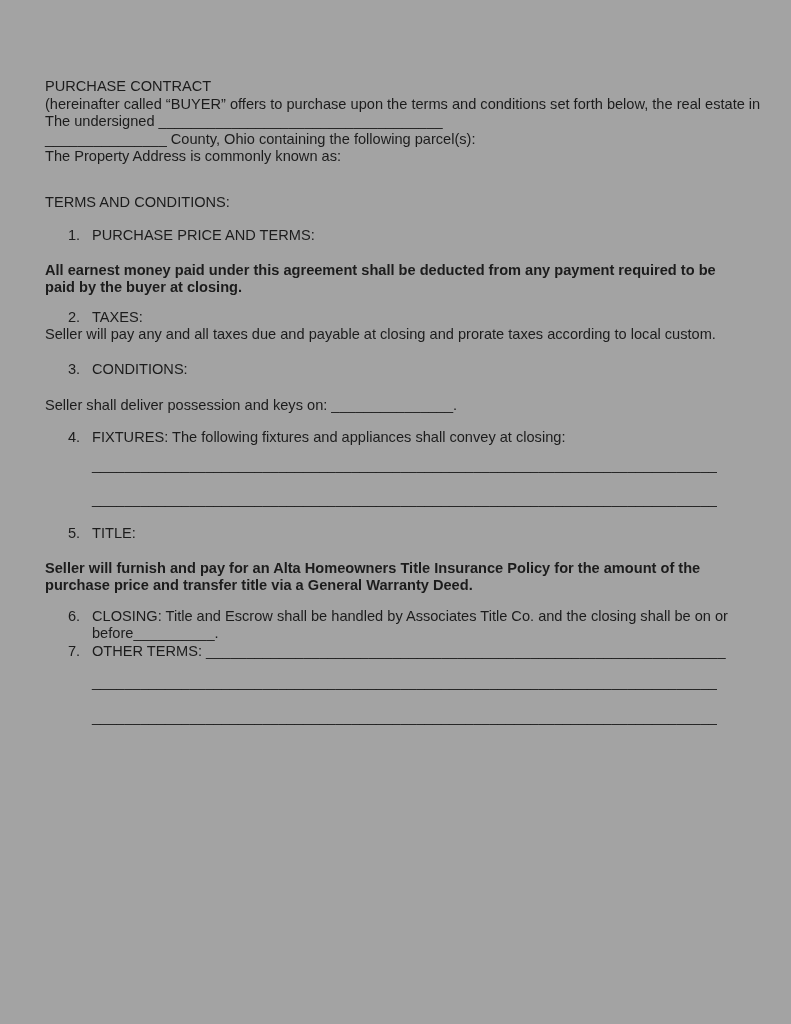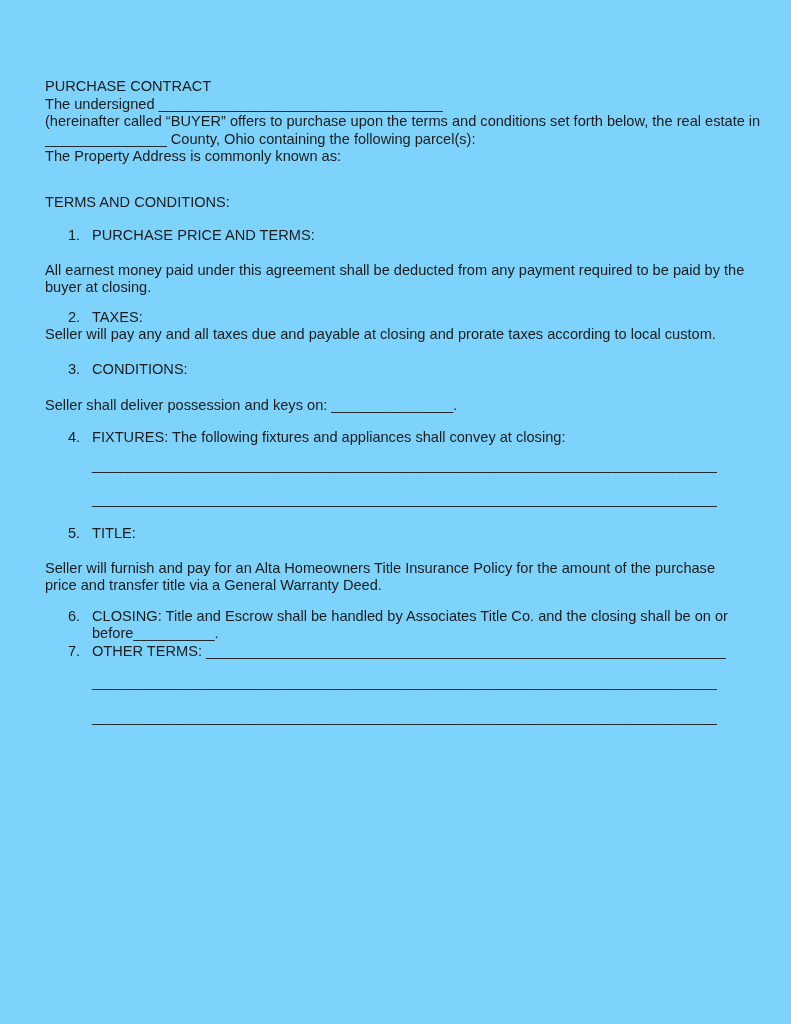--- a/index.html
+++ b/index.html
@@ -6,23 +6,23 @@
   html, body { background: #ffffff; }
   body {
     width: 791px;
     height: 1024px;
     overflow: hidden;
     font-family: "Liberation Sans", "DejaVu Sans", sans-serif;
     font-size: 14.6px;
     line-height: 17.5px;
     color: #1c1c1c;
   }
-  .page { width: 791px; height: 1024px; padding: 78px 45px 40px 45px; background: #7dd3fc; }
+  .page { width: 791px; height: 1024px; padding: 78px 45px 40px 45px; background: #a3a3a3; }
   .line { white-space: nowrap; }
-  .para { white-space: normal; }
+  .para { white-space: normal; font-weight: bold; }
   .item { display: flex; padding-left: 23px; }
   .item .num { flex: 0 0 24px; }
   .item .itext { flex: 1 1 auto; }
   .uline { padding-left: 47px; white-space: nowrap; }
   .mt11 { margin-top: 11px; }
   .mt12 { margin-top: 12px; }
   .mt13 { margin-top: 13px; }
   .mt14 { margin-top: 14px; }
   .mt15 { }
   .mt16 { margin-top: 16px; }
@@ -30,22 +30,22 @@
   .mt19 { margin-top: 19px; }
   .mt28 { margin-top: 28px; }
   .mt62 { margin-top: 62px; }
 </style>
 </head>
 <body>
 
 <div class="page">
 
   <div class="line">PURCHASE CONTRACT</div>
+  <div class="line">(hereinafter called “BUYER” offers to purchase upon the terms and conditions set forth below, the real estate in</div>
   <div class="line">The undersigned ___________________________________</div>
-  <div class="line">(hereinafter called “BUYER” offers to purchase upon the terms and conditions set forth below, the real estate in</div>
   <div class="line">_______________ County, Ohio containing the following parcel(s):</div>
 
   <div class="line">The Property Address is commonly known as:</div>
 
   <div class="line mt28">TERMS AND CONDITIONS:</div>
 
   <div class="item mt16">
     <span class="num">1.</span>
     <span class="itext">PURCHASE PRICE AND TERMS:</span>
   </div>

